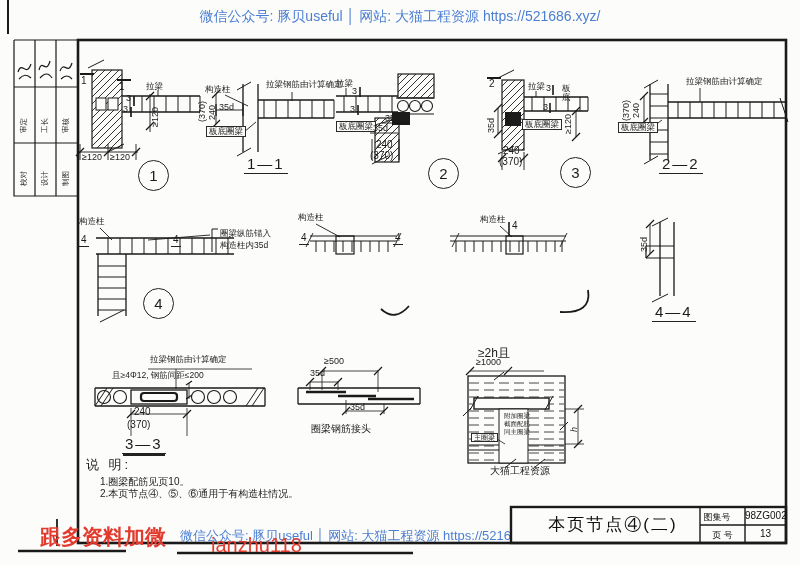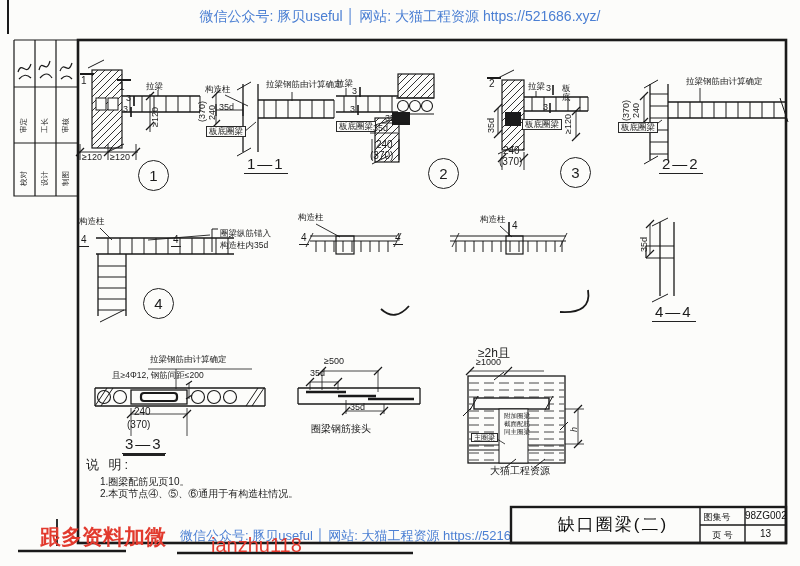--- a/index.html
+++ b/index.html
@@ -291,19 +291,19 @@
   <span class="lb" style="left:504px;top:421px;font-size:6.5px">截面配筋</span>
   <span class="lb" style="left:504px;top:429px;font-size:6.5px">同主圈梁</span>
   <span class="lb box" style="left:471px;top:433px;font-size:7px">主圈梁</span>
   <span class="lb rot" style="left:570px;top:432px;font-size:9px;font-style:italic">h</span>
   <span class="lb" style="left:490px;top:466px;font-size:10px">大猫工程资源</span>
 
   <span class="lb" style="left:86px;top:458px;font-size:13px;letter-spacing:3px">说  明:</span>
   <span class="lb" style="left:100px;top:477px;font-size:10px">1.圈梁配筋见页10。</span>
   <span class="lb" style="left:100px;top:489px;font-size:10px">2.本页节点④、⑤、⑥通用于有构造柱情况。</span>
 
-  <span class="tbt" style="left:528px;top:513px;width:170px;font-size:17px;letter-spacing:2px">缺口圈梁(二)</span>
+  <span class="tbt" style="left:528px;top:513px;width:170px;font-size:17px;letter-spacing:2px">本页节点④(二)</span>
   <span class="tbt" style="left:700px;top:511px;width:34px;font-size:9px">图集号</span>
   <span class="tbt" style="left:745px;top:510px;width:41px;font-size:10px">98ZG002</span>
   <span class="tbt" style="left:700px;top:529px;width:45px;font-size:9px">页  号</span>
   <span class="tbt" style="left:745px;top:528px;width:41px;font-size:10px">13</span>
 
 </div>
 
 </body></html>

